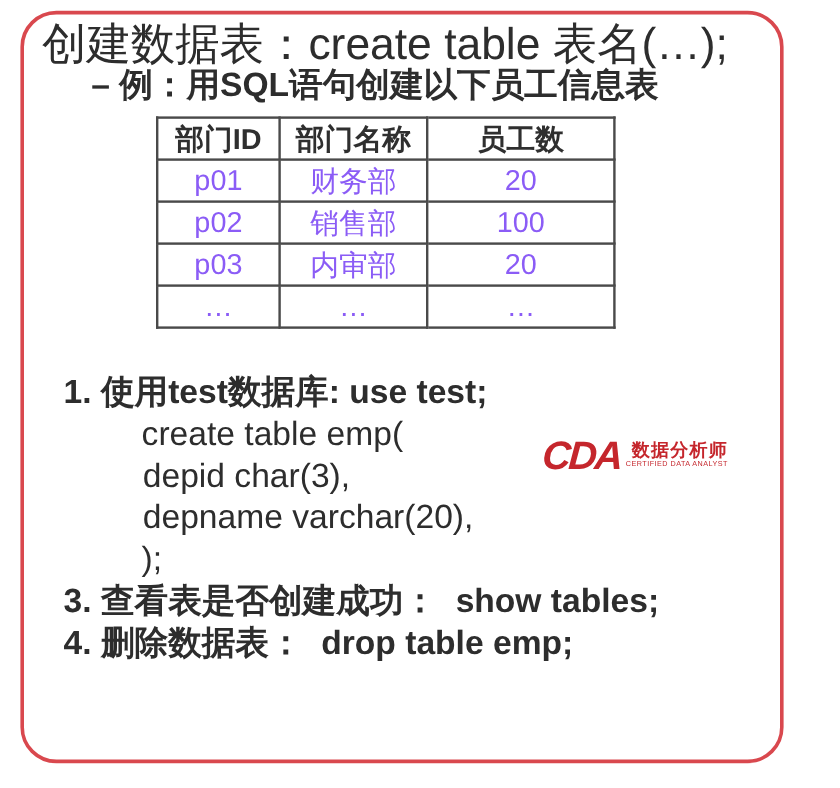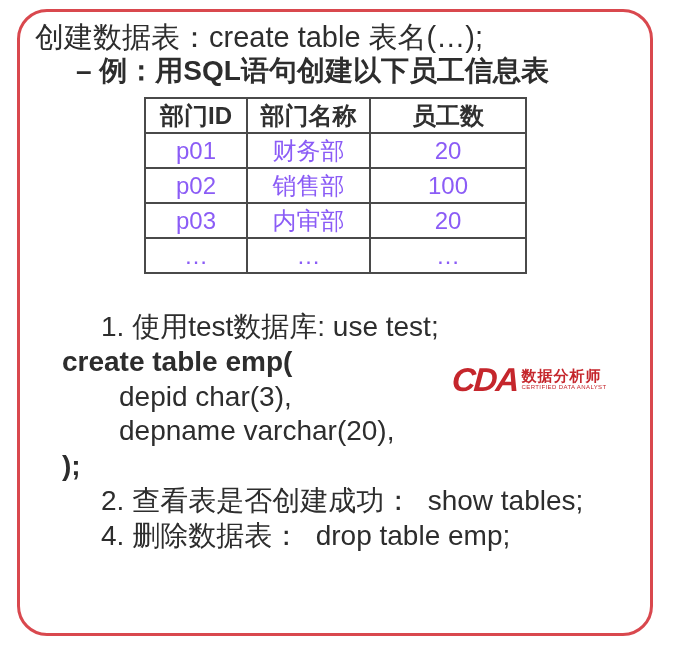--- a/index.html
+++ b/index.html
@@ -20,38 +20,38 @@
     width: 636px;
     height: 627px;
     border: 3px solid #d9484e;
     border-radius: 30px;
     background: transparent;
   }
   .title {
     position: absolute;
     left: 35px;
     top: 20px;
-    font-size: 29px;
+    font-size: 37px;
     line-height: 34px;
     color: #2d2d2d;
     white-space: pre;
   }
   .subtitle {
     position: absolute;
     left: 76px;
     top: 54px;
     font-size: 28px;
     line-height: 34px;
     color: #2d2d2d;
     white-space: pre;
     font-weight: bold;
   }
   table.dept {
     position: absolute;
-    left: 144px;
+    left: 130px;
     top: 97px;
     border-collapse: collapse;
     table-layout: fixed;
   }
   table.dept th, table.dept td {
     border: 2px solid #4a4a4a;
     text-align: center;
     vertical-align: middle;
     height: 35px;
     font-size: 24px;
@@ -65,22 +65,22 @@
   .steps {
     position: absolute;
     left: 0;
     top: 310px;
     width: 700px;
     font-size: 28px;
     line-height: 34.8px;
     color: #2d2d2d;
   }
   .steps div { white-space: pre; }
-  .l-step  { margin-left: 101px; }
-  .l-code1 { margin-left: 62px; font-weight: bold; }
+  .l-step  { margin-left: 53px; font-weight: bold; }
+  .l-code1 { margin-left: 118px; }
   .l-code2 { margin-left: 119px; }
   .logo {
     position: absolute;
     left: 452px;
     top: 366px;
     display: flex;
     align-items: flex-start;
   }
   .logo-cda {
     font-size: 33px;
@@ -96,20 +96,21 @@
     flex-direction: column;
     margin-left: 4px;
     margin-top: 2px;
   }
   .logo-cn {
     font-size: 15px;
     font-weight: bold;
     color: #c5262c;
     letter-spacing: 1px;
     line-height: 16px;
+    text-align: right;
   }
   .logo-en {
     font-size: 6px;
     color: #c5262c;
     letter-spacing: 0.4px;
     line-height: 7px;
     white-space: nowrap;
   }
 </style>
 </head>
@@ -157,21 +158,21 @@
       </tr>
     </tbody>
   </table>
 
   <div class="steps">
     <div class="l-step">1. 使用test数据库: use test;</div>
     <div class="l-code1">create table emp(</div>
     <div class="l-code2">depid char(3),</div>
     <div class="l-code2">depname varchar(20),</div>
     <div class="l-code1">);</div>
-    <div class="l-step">2. 查看表是否创建成功：  show tables;</div>
+    <div class="l-step">3. 查看表是否创建成功：  show tables;</div>
     <div class="l-step">4. 删除数据表：  drop table emp;</div>
   </div>
 
   <div class="logo">
     <span class="logo-cda">CDA</span>
     <span class="logo-right">
       <span class="logo-cn">数据分析师</span>
       <span class="logo-en">CERTIFIED DATA ANALYST</span>
     </span>
   </div>

